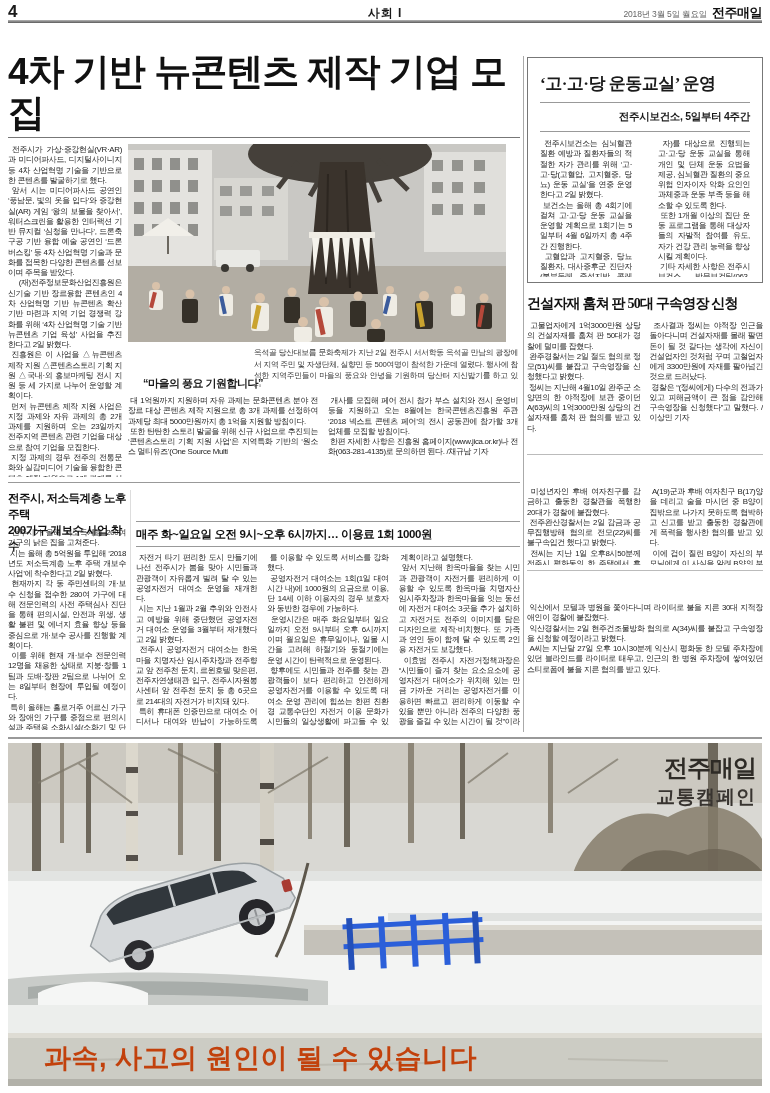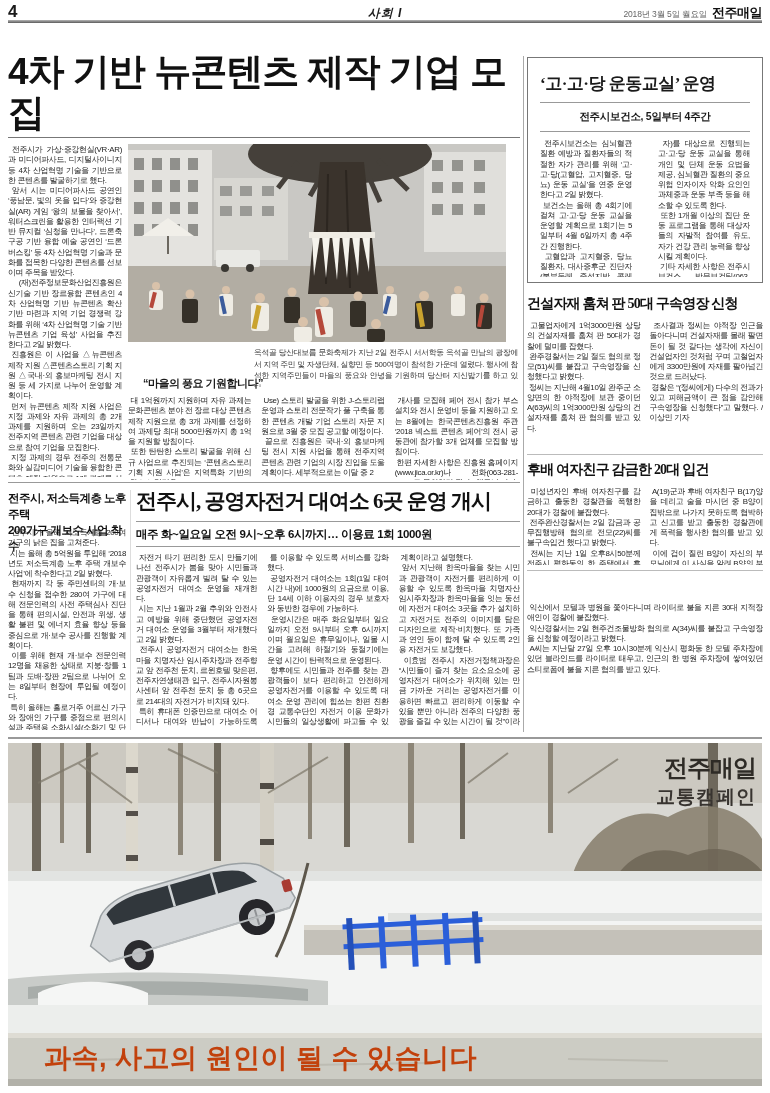--- a/index.html
+++ b/index.html
@@ -13,38 +13,38 @@
   .cols>div{flex:1;min-width:0;}
   .serif{font-family:"Liberation Serif","DejaVu Serif",serif;}
   .hl-main{font-size:37px;font-weight:900;letter-spacing:-1px;line-height:1.1;color:#111;}
   .sub-main{font-size:13px;font-weight:600;letter-spacing:-0.4px;color:#111;}
   .hl-side{font-size:14px;font-weight:700;letter-spacing:-0.8px;color:#111;line-height:1.25;}
   .hl-bike{font-size:21px;font-weight:700;letter-spacing:-1px;color:#111;}
   .sub-bold{font-size:11.5px;font-weight:800;letter-spacing:-0.4px;color:#111;}
   .hl-housing{font-size:11.5px;font-weight:800;letter-spacing:-0.5px;line-height:1.4;white-space:pre-line;color:#111;}
   .boxed{border:1px solid #777;background:#fff;box-sizing:border-box;padding:10px 12px 8px 12px;}
   .bx-hl{font-size:17px;font-weight:700;letter-spacing:-0.5px;}
-  .bx-sub{font-size:10.5px;font-weight:800;text-align:center;letter-spacing:-0.3px;}
+  .bx-sub{font-size:10.5px;font-weight:800;text-align:right;letter-spacing:-0.3px;}
   .bx-rule{height:1px;background:#999;margin:7px auto;width:100%;}
   .cap-title{font-size:11px;font-weight:800;letter-spacing:-0.5px;}
   .cap-text{font-size:7.8px;line-height:1.5;letter-spacing:-0.3px;text-align:justify;color:#333;}
   .hdr-date{font-size:8.5px;color:#666;letter-spacing:-0.2px;}
   .hdr-brand{font-size:13px;font-weight:900;letter-spacing:-0.5px;color:#111;}
   .photo-brand1{font-size:24px;font-weight:900;letter-spacing:-1px;color:#2e2b26;text-align:right;}
   .photo-brand2{font-size:19px;font-weight:800;letter-spacing:1px;color:#383430;text-align:right;}
   .slogan{font-size:27px;font-weight:700;letter-spacing:0.5px;color:#c2410c;}
   svg{display:block;}
 </style>
 </head>
 <body>
 
 <div class="page">
 
   <div class="abs" style="left:8px;top:2px;font-size:17px;font-weight:800;">4</div>
-  <div class="abs" style="left:320px;top:5px;width:130px;text-align:center;font-size:12px;font-weight:800;letter-spacing:1px;font-style:italic;">사회 I</div>
+  <div class="abs" style="left:320px;top:5px;width:130px;text-align:center;font-size:12px;font-weight:800;letter-spacing:1px;">사회 I</div>
   <div class="abs" style="left:470px;top:4px;width:292px;display:flex;justify-content:flex-end;align-items:baseline;gap:5px;">
     <span class="hdr-date">2018년 3월 5일 월요일</span>
     <span class="hdr-brand">전주매일</span>
   </div>
   <div class="abs" style="left:8px;top:20px;width:754px;height:3px;background:linear-gradient(#b5b5b5,#5c5c5c);"></div>
 
   <div class="abs hl-main" style="left:8px;top:52px;width:516px;">4차 기반 뉴콘텐츠 제작 기업 모집</div>
   <div class="abs rule" style="left:8px;top:137px;width:512px;height:1px;"></div>
 
   <div class="abs body-text" style="left:8px;top:145px;width:114px;height:332px;">&nbsp;전주시가 가상·증강현실(VR·AR)과 미디어파사드, 디지털사이니지 등 4차 산업혁명 기술을 기반으로 한 콘텐츠를 발굴하기로 했다.
@@ -159,39 +159,36 @@
       </g>
     </svg>
   </div>
 
   <div class="abs cap-title" style="left:143px;top:352px;width:122px;margin-top:24px;">“마을의 풍요 기원합니다”</div>
   <div class="abs cap-text" style="left:254px;top:347px;width:264px;height:40px;overflow:hidden;">옥석골 당산대보름 문화축제가 지난 2일 전주시 서서학동 옥석골 만남의 광장에서 지역 주민 및 자생단체, 실향민 등 500여명이 참석한 가운데 열렸다. 행사에 참석한 지역주민들이 마을의 풍요와 안녕을 기원하며 당산터 지신밟기를 하고 있다.</div>
 
   <div class="abs cols" style="left:128px;top:396px;width:390px;height:84px;gap:10px;">
     <div class="body-text" style="height:84px;">&nbsp;대 1억원까지 지원하며 자유 과제는 문화콘텐츠 분야 전 장르 대상 콘텐츠 제작 지원으로 총 3개 과제를 선정하여 과제당 최대 5000만원까지 총 1억을 지원할 방침이다.
 &nbsp;또한 탄탄한 스토리 발굴을 위해 신규 사업으로 추진되는 ‘콘텐츠스토리 기획 지원 사업’은 지역특화 기반의 ‘원소스 멀티유즈’(One Source Multi</div>
-    <div class="body-text" style="height:84px;">&nbsp;Use) 스토리 발굴을 위한 J-스토리랩 운영과 스토리 전문작가 풀 구축을 통한 콘텐츠 개발 기업 스토리 자문 지원으로 3월 중 모집 공고할 예정이다.
-&nbsp;끝으로 진흥원은 국내·외 홍보마케팅 전시 지원 사업을 통해 전주지역 콘텐츠 관련 기업의 시장 진입을 도울 계획이다. 세부적으로는 이달 중 2</div>
     <div class="body-text" style="height:84px;">&nbsp;개사를 모집해 페어 전시 참가 부스 설치와 전시 운영비 등을 지원하고 오는 8월에는 한국콘텐츠진흥원 주관 ‘2018 넥스트 콘텐츠 페어’의 전시 공동관에 참가할 3개 업체를 모집할 방침이다.
 &nbsp;한편 자세한 사항은 진흥원 홈페이지(www.jica.or.kr)나 전화(063-281-4135)로 문의하면 된다.   /채규남 기자</div>
   </div>
 
   <div class="abs" style="left:8px;top:482px;width:512px;height:1px;background:#999;"></div>
   <div class="abs" style="left:523px;top:56px;width:1px;height:676px;background:#aaa;"></div>
 
   <div class="abs hl-housing" style="left:8px;top:490px;width:122px;">전주시, 저소득계층 노후주택
 200가구 개보수 사업 착수</div>
   <div class="abs body-text" style="left:8px;top:528px;width:118px;height:202px;">&nbsp;전주시가 올해 저소득계층 200여 가구의 낡은 집을 고쳐준다.
 &nbsp;시는 올해 총 5억원을 투입해 ‘2018년도 저소득계층 노후 주택 개보수 사업’에 착수한다고 2일 밝혔다.
 &nbsp;현재까지 각 동 주민센터의 개·보수 신청을 접수한 280여 가구에 대해 전문인력의 사전 주택심사 진단을 통해 편의시설, 안전과 위생, 생활 불편 및 에너지 효율 향상 등을 중심으로 개·보수 공사를 진행할 계획이다.
 &nbsp;이를 위해 현재 개·보수 전문인력 12명을 채용한 상태로 지붕·창틀 1팀과 도배·장판 2팀으로 나뉘어 오는 8일부터 현장에 투입될 예정이다.
 &nbsp;특히 올해는 홀로거주 어르신 가구와 장애인 가구를 중점으로 편의시설과 주택용 소화시설(소화기 및 단독경보형감지기)을 추가 설치해 각종 소중한 생명과 재산을 보호할 방침이다.   /채규남 기자</div>
   <div class="abs" style="left:130px;top:490px;width:1px;height:240px;background:#ddd;"></div>
 
-  <div class="abs hl-bike serif" style="left:136px;top:487px;width:384px;">전주시, 공영자전거 대여소 6곳 운영 개시</div>
   <div class="abs" style="left:136px;top:521px;width:384px;height:1px;background:#999;"></div>
   <div class="abs sub-bold" style="left:136px;top:527px;width:384px;">매주 화~일요일 오전 9시~오후 6시까지… 이용료 1회 1000원</div>
   <div class="abs" style="left:136px;top:546px;width:384px;height:1px;background:#999;"></div>
   <div class="abs cols" style="left:136px;top:553px;width:384px;height:176px;gap:10px;">
     <div class="body-text" style="height:176px;">&nbsp;자전거 타기 편리한 도시 만들기에 나선 전주시가 봄을 맞아 시민들과 관광객이 자유롭게 빌려 탈 수 있는 공영자전거 대여소 운영을 재개한다.
 &nbsp;시는 지난 1월과 2월 추위와 안전사고 예방을 위해 중단했던 공영자전거 대여소 운영을 3월부터 재개했다고 2일 밝혔다.
 &nbsp;전주시 공영자전거 대여소는 한옥마을 치명자산 임시주차장과 전주향교 앞 전주천 둔치, 르윈호텔 맞은편, 전주자연생태관 입구, 전주시자원봉사센터 앞 전주천 둔치 등 총 6곳으로 214대의 자전거가 비치돼 있다.
 &nbsp;특히 휴대폰 인증만으로 대여소 어디서나 대여와 반납이 가능하도록 시스템을 구축, 공영자전거 보험에도 가입해 누구나 쉽고 안전하게 자전거</div>
     <div class="body-text" style="height:176px;">&nbsp;를 이용할 수 있도록 서비스를 강화했다.
 &nbsp;공영자전거 대여소는 1회(1일 대여시간 내)에 1000원의 요금으로 이용, 단 14세 이하 이용자의 경우 보호자와 동반한 경우에 가능하다.
@@ -220,21 +217,20 @@
   <div class="abs hl-side serif" style="left:527px;top:295px;width:238px;">건설자재 훔쳐 판 50대 구속영장 신청</div>
   <div class="abs cols" style="left:527px;top:321px;width:236px;height:128px;gap:9px;">
     <div class="body-text" style="height:128px;">&nbsp;고물업자에게 1억3000만원 상당의 건설자재를 훔쳐 판 50대가 경찰에 덜미를 잡혔다.
 &nbsp;완주경찰서는 2일 절도 혐의로 정모(51)씨를 붙잡고 구속영장을 신청했다고 밝혔다.
 &nbsp;정씨는 지난해 4월10일 완주군 소양면의 한 야적장에 보관 중이던 A(63)씨의 1억3000만원 상당의 건설자재를 훔쳐 판 혐의를 받고 있다.</div>
     <div class="body-text" style="height:128px;">&nbsp;조사결과 정씨는 야적장 인근을 돌아다니며 건설자재를 몰래 팔면 돈이 될 것 같다는 생각에 자신이 건설업자인 것처럼 꾸며 고철업자에게 3300만원에 자재를 팔아넘긴 것으로 드러났다.
 &nbsp;경찰은 “(정씨에게) 다수의 전과가 있고 피해금액이 큰 점을 감안해 구속영장을 신청했다”고 말했다.   /이상민 기자</div>
   </div>
   <div class="abs" style="left:527px;top:454px;width:236px;height:1px;background:#bbb;"></div>
 
-  <div class="abs hl-side serif" style="left:527px;top:461px;width:238px;">후배 여자친구 감금한 20대 입건</div>
   <div class="abs cols" style="left:527px;top:487px;width:236px;height:78px;gap:9px;align-items:center;">
     <div class="body-text" style="height:78px;">&nbsp;미성년자인 후배 여자친구를 감금하고 출동한 경찰관을 폭행한 20대가 경찰에 붙잡혔다.
 &nbsp;전주완산경찰서는 2일 감금과 공무집행방해 혐의로 전모(22)씨를 불구속입건 했다고 밝혔다.
 &nbsp;전씨는 지난 1일 오후8시50분께 전주시 평화동의 한 주택에서 후배</div>
     <div class="body-text" style="height:78px;">&nbsp;A(19)군과 후배 여자친구 B(17)양을 데리고 술을 마시던 중 B양이 집밖으로 나가지 못하도록 협박하고 신고를 받고 출동한 경찰관에게 폭력을 행사한 혐의를 받고 있다.
 &nbsp;이에 겁이 질린 B양이 자신의 부모님에게 이 사실을 알려 B양의 부모님이 경찰에 신고했다.   /이상민 기자</div>
   </div>
   <div class="abs" style="left:527px;top:570px;width:236px;height:1px;background:#bbb;"></div>
 
   <div class="abs cols" style="left:527px;top:603px;width:236px;height:126px;gap:9px;">

